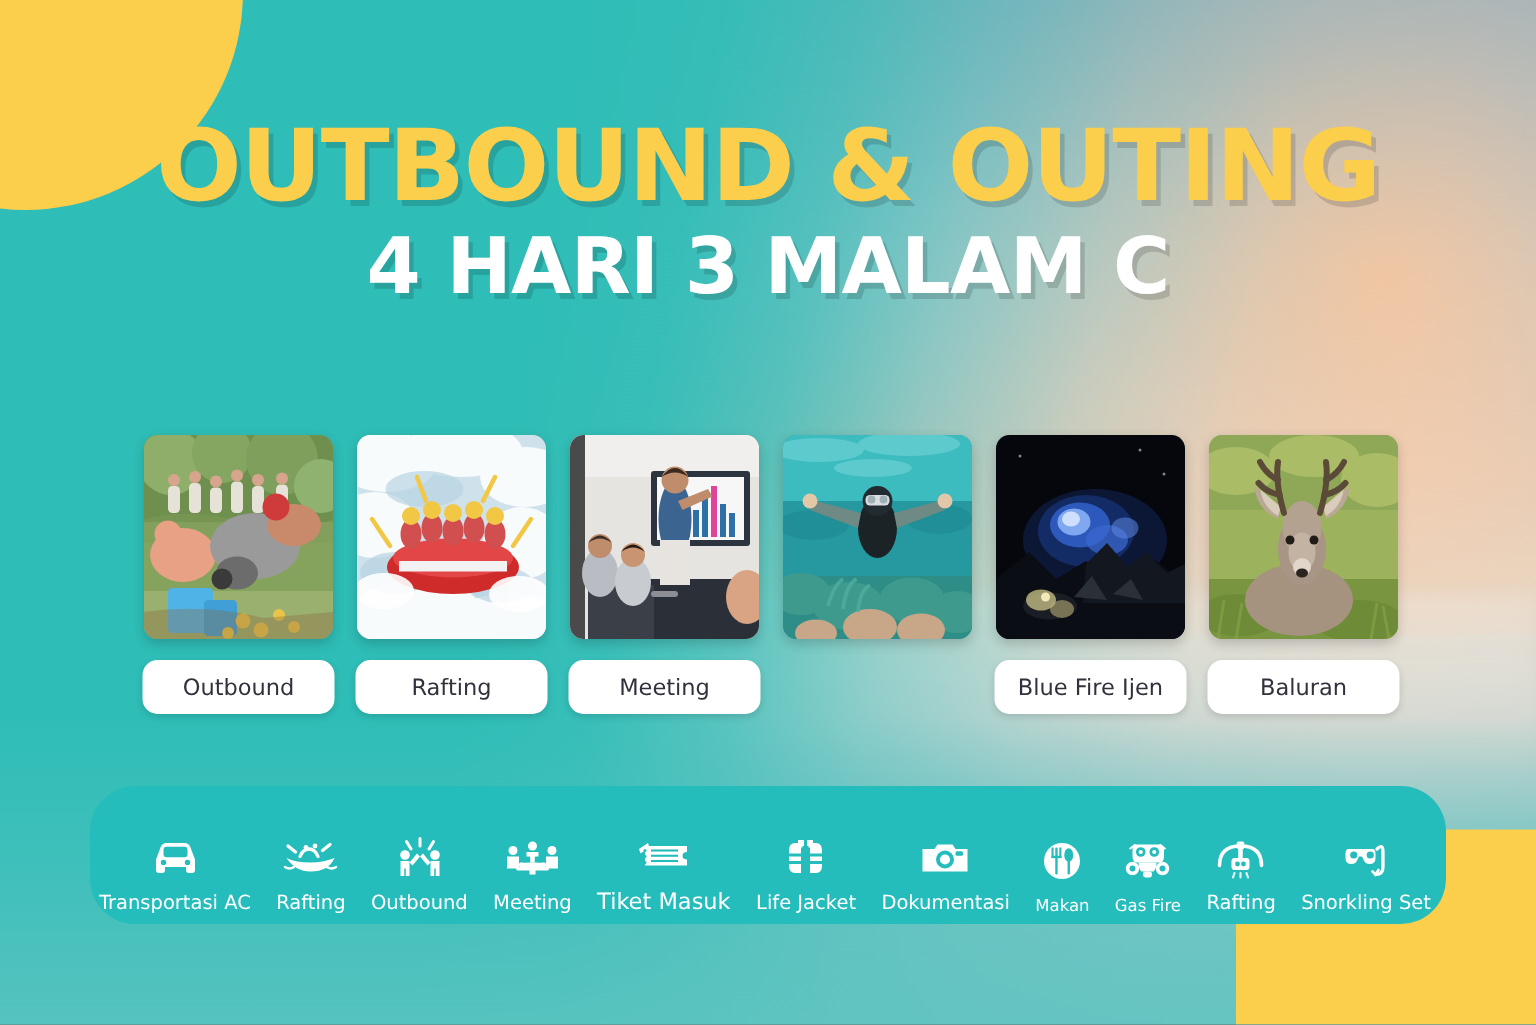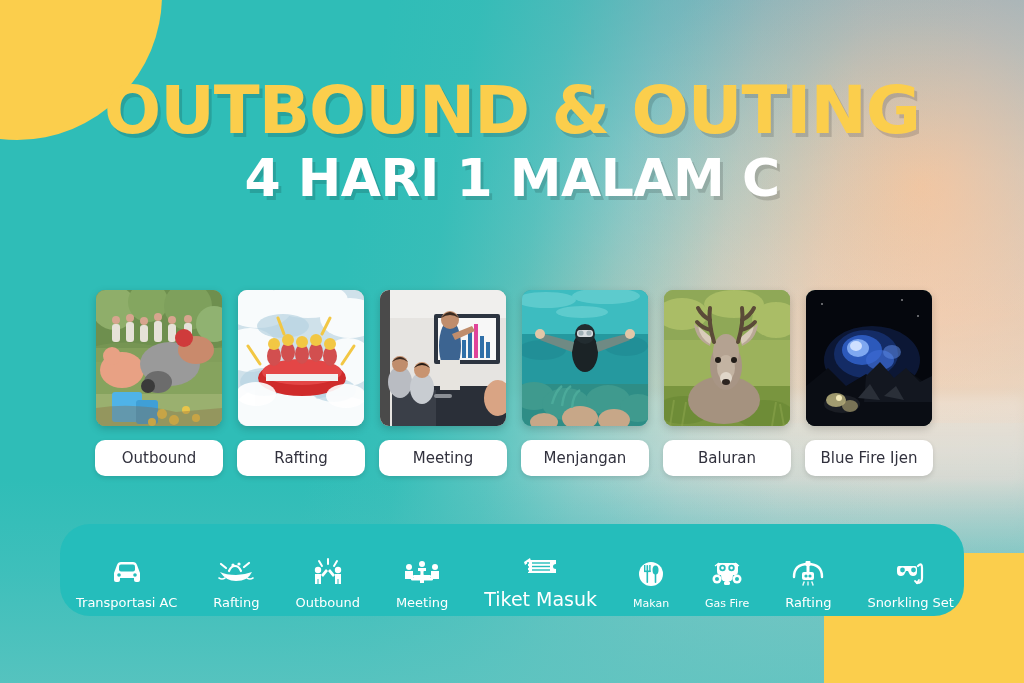--- a/index.html
+++ b/index.html
@@ -122,21 +122,21 @@
     font-size:15px;color:#31313d;
     white-space:nowrap;
     box-shadow:0 2px 5px rgba(0,0,0,.13);
   }
 
   
   .facilities{
     position:absolute;left:60px;top:524px;width:904px;height:92px;
     background:#25bdbb;border-radius:30px;
     display:flex;align-items:flex-end;justify-content:space-between;
-    padding:0 10px 6px 16px;box-sizing:border-box;
+    padding:0 10px 6px 6px;box-sizing:border-box;
   }
   .fac{
     display:flex;flex-direction:column;align-items:center;justify-content:flex-end;
     color:#ffffff;flex:0 0 auto;
   }
   .fac .ic{height:36px;display:flex;align-items:center;justify-content:center;}
   .fac .ic svg{display:block;}
   .fac .lbl{
     margin-top:5px;
     font-family:"DejaVu Sans", sans-serif;
@@ -153,21 +153,21 @@
   <div class="bg-sunglow"></div>
   <div class="bg-reflect"></div>
   <div class="bg-tealwash"></div>
   <div class="bg-tealbottom"></div>
 
   <div class="corner-tl"></div>
   <div class="corner-br"></div>
 
   <div class="headline">
     <span class="title-main">OUTBOUND &amp; OUTING</span>
-    <span class="title-sub">4 HARI 1 MALAM C</span>
+    <span class="title-sub">4 HARI 3 MALAM C</span>
   </div>
 
   <div class="cards">
 
     <div class="card">
       <div class="thumb">
         <svg viewBox="0 0 126 136" preserveAspectRatio="xMidYMid slice">
           <rect width="126" height="136" fill="#7f9f63"></rect>
           <rect width="126" height="62" fill="#6e8f4e"></rect>
           <circle cx="18" cy="18" r="22" fill="#8fae6a"></circle>
@@ -341,71 +341,20 @@
               <ellipse cx="92" cy="130" rx="16" ry="11"></ellipse>
             <ellipse cx="22" cy="132" rx="14" ry="9"></ellipse>
           </g>
           <g stroke="#4fae9e" stroke-width="2.5" fill="none" opacity=".8">
             <path d="M30 114 q4 -14 10 -18"></path>
               <path d="M40 116 q2 -16 9 -20"></path>
               <path d="M50 118 q1 -14 8 -18"></path>
           </g>
         </svg>
       </div>
-      <div class="chip">Menjangan</div>
-    </div>
-
-    <div class="card">
-      <div class="thumb">
-        <svg viewBox="0 0 126 136" preserveAspectRatio="xMidYMid slice">
-          <rect width="126" height="136" fill="#9cb25c"></rect>
-          <rect width="126" height="50" fill="#8fa857"></rect>
-          <g fill="#b5c66d" opacity=".7">
-            <ellipse cx="18" cy="24" rx="26" ry="16"></ellipse>
-              <ellipse cx="70" cy="14" rx="30" ry="14"></ellipse>
-            <ellipse cx="112" cy="30" rx="24" ry="18"></ellipse>
-          </g>
-          <rect y="96" width="126" height="40" fill="#79953f"></rect>
-          <g fill="#6c8a36" opacity=".8">
-            <ellipse cx="20" cy="120" rx="28" ry="14"></ellipse>
-              <ellipse cx="100" cy="124" rx="30" ry="14"></ellipse>
-          </g>
-          <ellipse cx="60" cy="110" rx="36" ry="24" fill="#a5927f"></ellipse>
-          <ellipse cx="62" cy="76" rx="16" ry="24" fill="#a89585"></ellipse>
-          <ellipse cx="62" cy="62" rx="13" ry="18" fill="#b4a291"></ellipse>
-          <ellipse cx="62" cy="78" rx="9" ry="13" fill="#c3b3a2"></ellipse>
-          <ellipse cx="62" cy="88" rx="6" ry="6" fill="#e0d6c9"></ellipse>
-          <ellipse cx="62" cy="92" rx="4" ry="3" fill="#2c2420"></ellipse>
-          <circle cx="54" cy="70" r="3" fill="#221c18"></circle>
-            <circle cx="70" cy="70" r="3" fill="#221c18"></circle>
-          <g fill="#b9a896">
-            <path d="M46 56 q-14 -6 -16 -22 q10 8 18 14 Z"></path>
-            <path d="M78 56 q14 -6 16 -22 q-10 8 -18 14 Z"></path>
-          </g>
-          <g fill="#e2d5c4" opacity=".8">
-            <path d="M46 54 q-10 -6 -12 -18 q8 7 14 12 Z"></path>
-            <path d="M78 54 q10 -6 12 -18 q-8 7 -14 12 Z"></path>
-          </g>
-          <g stroke="#5b4a38" stroke-width="4" fill="none" stroke-linecap="round">
-            <path d="M50 52 q-6 -20 -4 -34"></path>
-              <path d="M46 30 q-8 -4 -12 -12"></path>
-              <path d="M47 40 q-9 -2 -14 -8"></path>
-            <path d="M74 52 q6 -20 4 -34"></path>
-              <path d="M78 30 q8 -4 12 -12"></path>
-              <path d="M77 40 q9 -2 14 -8"></path>
-          </g>
-          <g stroke="#8aa34c" stroke-width="2" opacity=".6">
-            <line x1="6" y1="136" x2="10" y2="110"></line>
-              <line x1="18" y1="136" x2="22" y2="112"></line>
-            <line x1="108" y1="136" x2="112" y2="112"></line>
-              <line x1="120" y1="136" x2="116" y2="114"></line>
-          </g>
-        </svg>
-      </div>
-      <div class="chip">Baluran</div>
     </div>
 
     <div class="card">
       <div class="thumb">
         <svg viewBox="0 0 126 136" preserveAspectRatio="xMidYMid slice">
           <rect width="126" height="136" fill="#05070d"></rect>
           <ellipse cx="66" cy="70" rx="48" ry="34" fill="#0d1a3a" opacity=".9"></ellipse>
           <ellipse cx="60" cy="64" rx="32" ry="24" fill="#16306e" opacity=".85"></ellipse>
           <ellipse cx="56" cy="60" rx="20" ry="15" fill="#2f5ec4" opacity=".9"></ellipse>
           <ellipse cx="52" cy="58" rx="11" ry="9" fill="#7fa8f0"></ellipse>
@@ -429,20 +378,70 @@
           <g fill="#ffffff" opacity=".5">
             <circle cx="16" cy="14" r="1"></circle>
               <circle cx="96" cy="10" r="1"></circle>
               <circle cx="112" cy="26" r="1"></circle>
           </g>
         </svg>
       </div>
       <div class="chip">Blue Fire Ijen</div>
     </div>
 
+    <div class="card">
+      <div class="thumb">
+        <svg viewBox="0 0 126 136" preserveAspectRatio="xMidYMid slice">
+          <rect width="126" height="136" fill="#9cb25c"></rect>
+          <rect width="126" height="50" fill="#8fa857"></rect>
+          <g fill="#b5c66d" opacity=".7">
+            <ellipse cx="18" cy="24" rx="26" ry="16"></ellipse>
+              <ellipse cx="70" cy="14" rx="30" ry="14"></ellipse>
+            <ellipse cx="112" cy="30" rx="24" ry="18"></ellipse>
+          </g>
+          <rect y="96" width="126" height="40" fill="#79953f"></rect>
+          <g fill="#6c8a36" opacity=".8">
+            <ellipse cx="20" cy="120" rx="28" ry="14"></ellipse>
+              <ellipse cx="100" cy="124" rx="30" ry="14"></ellipse>
+          </g>
+          <ellipse cx="60" cy="110" rx="36" ry="24" fill="#a5927f"></ellipse>
+          <ellipse cx="62" cy="76" rx="16" ry="24" fill="#a89585"></ellipse>
+          <ellipse cx="62" cy="62" rx="13" ry="18" fill="#b4a291"></ellipse>
+          <ellipse cx="62" cy="78" rx="9" ry="13" fill="#c3b3a2"></ellipse>
+          <ellipse cx="62" cy="88" rx="6" ry="6" fill="#e0d6c9"></ellipse>
+          <ellipse cx="62" cy="92" rx="4" ry="3" fill="#2c2420"></ellipse>
+          <circle cx="54" cy="70" r="3" fill="#221c18"></circle>
+            <circle cx="70" cy="70" r="3" fill="#221c18"></circle>
+          <g fill="#b9a896">
+            <path d="M46 56 q-14 -6 -16 -22 q10 8 18 14 Z"></path>
+            <path d="M78 56 q14 -6 16 -22 q-10 8 -18 14 Z"></path>
+          </g>
+          <g fill="#e2d5c4" opacity=".8">
+            <path d="M46 54 q-10 -6 -12 -18 q8 7 14 12 Z"></path>
+            <path d="M78 54 q10 -6 12 -18 q-8 7 -14 12 Z"></path>
+          </g>
+          <g stroke="#5b4a38" stroke-width="4" fill="none" stroke-linecap="round">
+            <path d="M50 52 q-6 -20 -4 -34"></path>
+              <path d="M46 30 q-8 -4 -12 -12"></path>
+              <path d="M47 40 q-9 -2 -14 -8"></path>
+            <path d="M74 52 q6 -20 4 -34"></path>
+              <path d="M78 30 q8 -4 12 -12"></path>
+              <path d="M77 40 q9 -2 14 -8"></path>
+          </g>
+          <g stroke="#8aa34c" stroke-width="2" opacity=".6">
+            <line x1="6" y1="136" x2="10" y2="110"></line>
+              <line x1="18" y1="136" x2="22" y2="112"></line>
+            <line x1="108" y1="136" x2="112" y2="112"></line>
+              <line x1="120" y1="136" x2="116" y2="114"></line>
+          </g>
+        </svg>
+      </div>
+      <div class="chip">Baluran</div>
+    </div>
+
   </div>
 
   <div class="facilities">
 
     <div class="fac">
       <span class="ic">
         <svg width="34" height="26" viewBox="0 0 34 26" fill="#fff">
           <path d="M4 14 L7 6 q1-3 4-3 h12 q3 0 4 3 l3 8 v7 q0 2-2 2 h-2 q-2 0-2-2 v-2 H10 v2 q0 2-2 2 H6 q-2 0-2-2 Z"></path>
           <rect x="9" y="5.5" width="16" height="7" rx="2" fill="#25bdbb"></rect>
           <circle cx="9" cy="16" r="1.8" fill="#25bdbb"></circle>
@@ -514,25 +513,54 @@
             <line x1="10" y1="11" x2="28" y2="11"></line>
               <line x1="10" y1="14.5" x2="28" y2="14.5"></line>
             <line x1="10" y1="18" x2="28" y2="18"></line>
           </g>
           <path d="M2 10 L8 6 L9 9 L3 13 Z"></path>
           <circle cx="6" cy="11" r="1" fill="#25bdbb"></circle>
           <circle cx="6" cy="15" r="1" fill="#25bdbb"></circle>
           <circle cx="6" cy="19" r="1" fill="#25bdbb"></circle>
         </svg>
       </span>
-      <span class="lbl" style="font-size:19px">Tiket Masuk</span>
-    </div>
-
-
-
+      <span class="lbl" style="font-size:15px">Tiket Masuk</span>
+    </div>
+
+
+    <div class="fac">
+      <span class="ic">
+        <svg width="32" height="28" viewBox="0 0 32 28" fill="#fff">
+          <path d="M9 4 q-4 0-4 5 v10 q0 5 4 5 h4 V4 Z"></path>
+          <path d="M23 4 q4 0 4 5 v10 q0 5-4 5 h-4 V4 Z"></path>
+          <path d="M11 2 h4 v5 h-4 Z"></path>
+            <path d="M17 2 h4 v5 h-4 Z"></path>
+          <rect x="14" y="6" width="4" height="18" fill="#25bdbb"></rect>
+          <g fill="#25bdbb">
+            <rect x="5" y="11" width="8" height="2"></rect>
+              <rect x="19" y="11" width="8" height="2"></rect>
+            <rect x="5" y="16" width="8" height="2"></rect>
+              <rect x="19" y="16" width="8" height="2"></rect>
+          </g>
+        </svg>
+      </span>
+      <span class="lbl" style="font-size:13px">Life Jacket</span>
+    </div>
+
+    <div class="fac">
+      <span class="ic">
+        <svg width="34" height="26" viewBox="0 0 34 26" fill="#fff">
+          <path d="M2 7 h8 l2-3 h10 l2 3 h8 v15 H2 Z"></path>
+          <circle cx="17" cy="14" r="6" fill="#25bdbb"></circle>
+          <circle cx="17" cy="14" r="3.4" fill="#fff"></circle>
+          <rect x="24" y="8.5" width="5" height="3" rx="1" fill="#25bdbb"></rect>
+        </svg>
+      </span>
+      <span class="lbl" style="font-size:13px">Dokumentasi</span>
+    </div>
 
     <div class="fac">
       <span class="ic">
         <svg width="28" height="28" viewBox="0 0 28 28" fill="#fff">
           <circle cx="14" cy="14" r="12"></circle>
           <g fill="#25bdbb">
             <rect x="9.5" y="5" width="1.6" height="18" rx="0.8"></rect>
             <rect x="7" y="5" width="1.4" height="7"></rect>
               <rect x="12.2" y="5" width="1.4" height="7"></rect>
             <rect x="7" y="10.5" width="6.6" height="1.6"></rect>

